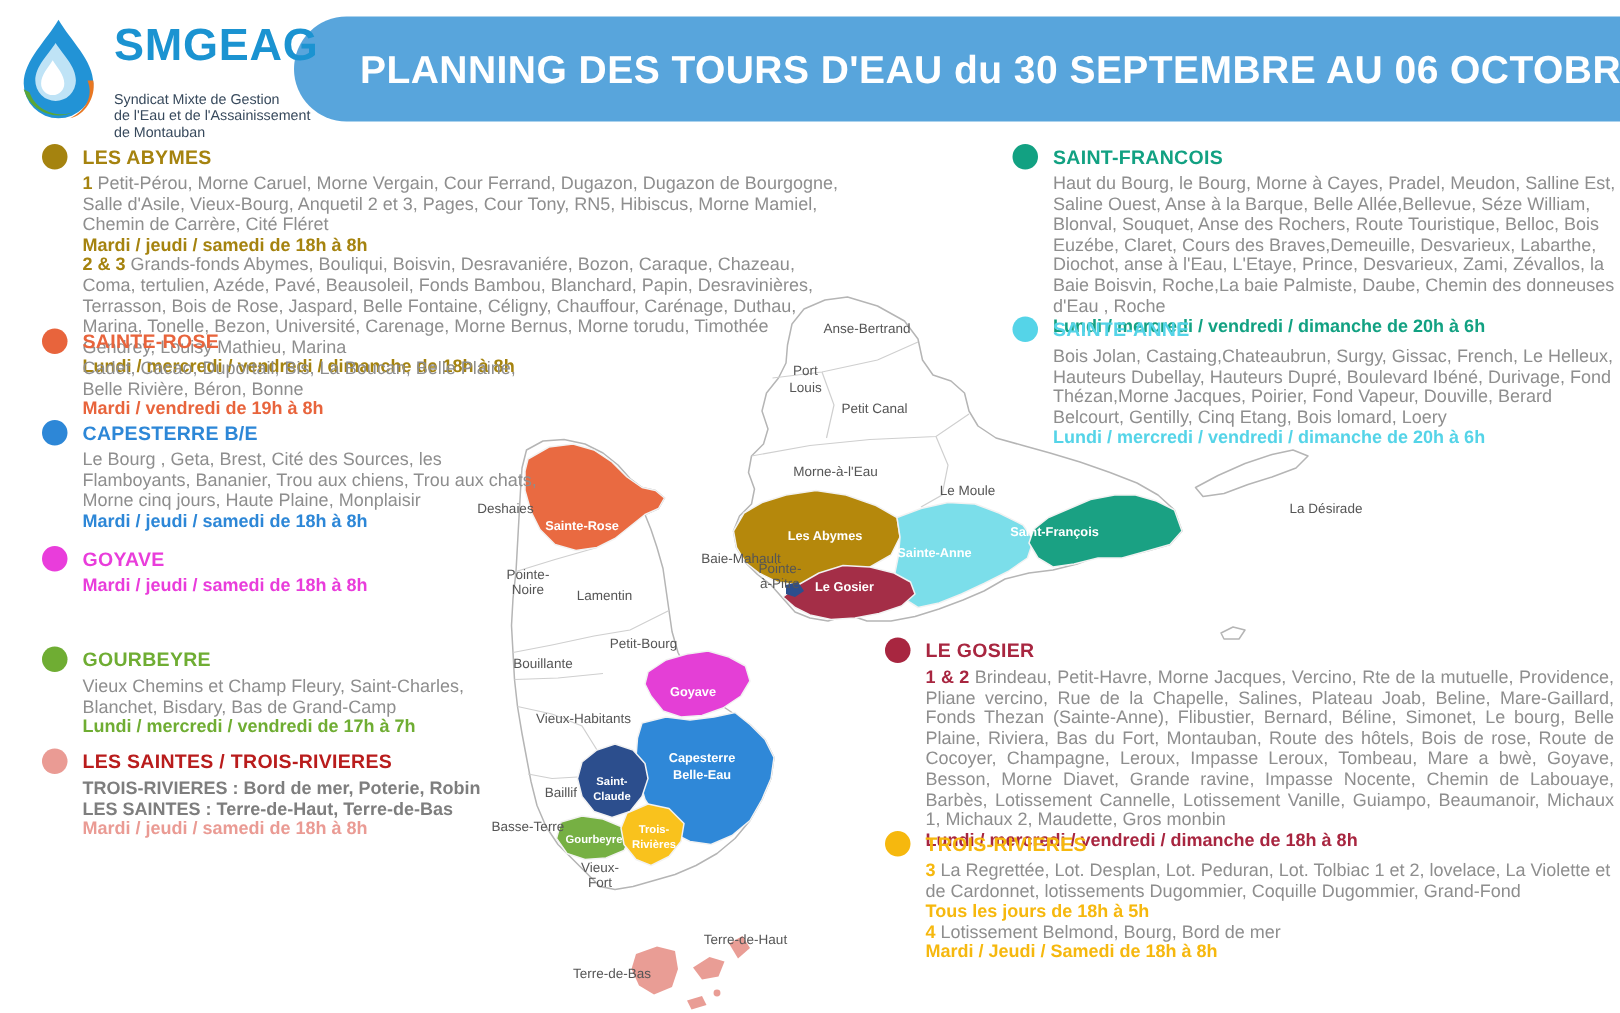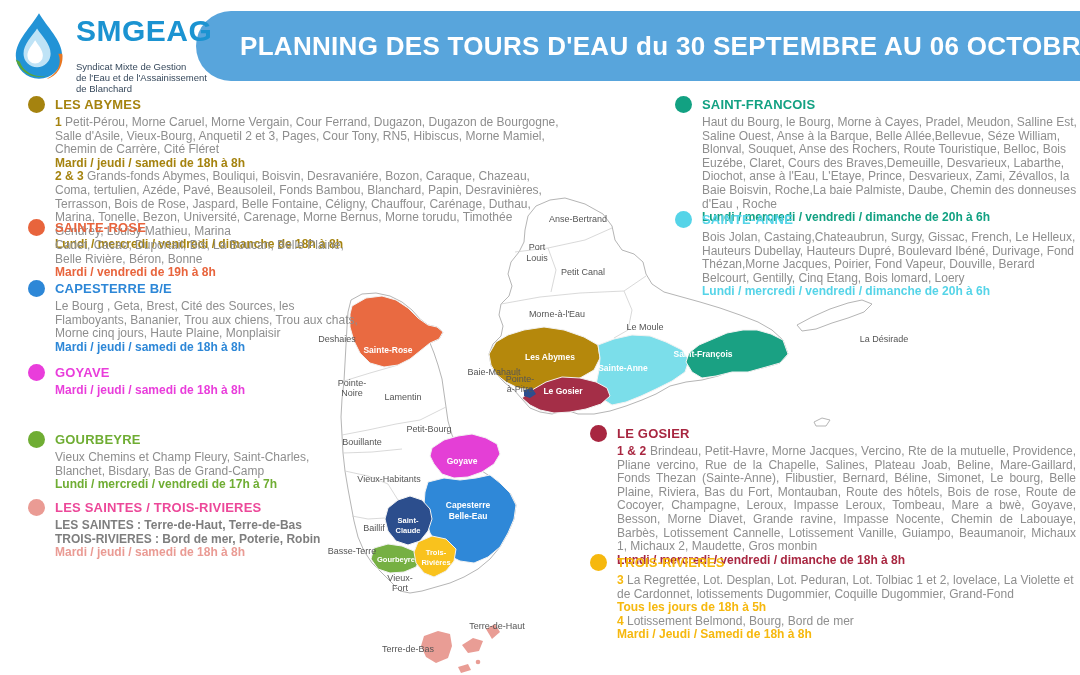--- a/index.html
+++ b/index.html
@@ -59,21 +59,21 @@
       <path d="M28 18 C33 26 42 34 42 44 A14 14 0 0 1 14 44 C14 34 23 26 28 18 Z" fill="#bfe3f6"></path>
       <path d="M26 30 C29 35 34 40 34 46 A8 8 0 0 1 18 46 C18 40 23 35 26 30 Z" fill="#ffffff"></path>
       <path d="M6 50 C10 64 26 72 40 66 C28 70 14 64 10 52 Z" fill="#5aa636"></path>
       <path d="M54 44 C56 56 48 68 38 70 C50 64 54 54 50 44 Z" fill="#e87722"></path>
     </svg>
     <div class="logo-text">
       <div class="logo-name">SMGEAG</div>
       <div class="logo-sub">
         <div>Syndicat Mixte de Gestion</div>
         <div>de l'Eau et de l'Assainissement</div>
-        <div>de Blanchard</div>
+        <div>de Montauban</div>
       </div>
     </div>
   </div>
   <div class="banner">
     <span>PLANNING DES TOURS D'EAU du 30 SEPTEMBRE AU 06 OCTOBRE 20</span>
   </div>
 
   <svg class="map" width="1080" height="675" viewBox="0 0 1080 675">
 
     <polygon class="isle" points="565,198 585,204 603,214 612,226 615,240 622,250 634,254 643,262 646,274 652,284 664,292 682,297 700,302 720,308 740,315 758,322 772,330 783,340 788,354 780,363 766,367 750,371 734,370 718,376 702,380 686,382 670,386 656,394 642,400 626,406 610,411 594,414 578,414 566,410 552,414 540,412 530,408 522,399 514,390 505,383 497,375 491,365 489,354 493,344 501,336 503,326 499,315 501,304 509,296 512,286 508,274 511,262 519,252 524,242 525,230 528,216 536,206 550,200"></polygon>
@@ -196,24 +196,24 @@
         <h3 class="sec-title" style="color: rgb(111, 173, 51);">GOURBEYRE</h3>
         <div class="sec-body">
             <p class="areas">Vieux Chemins et Champ Fleury,  Saint-Charles, Blanchet, Bisdary, Bas de Grand-Camp</p>
             <p class="schedule" style="color: rgb(111, 173, 51);">Lundi / mercredi / vendredi de 17h à 7h</p>
           </div>
       </div>
     </div>
       <div class="section" id="sec-les-saintes-trois-rivieres">
       <span class="dot" style="background: rgb(234, 155, 148);"></span>
       <div class="sec-content">
-        <h3 class="sec-title" style="color: #ec4899;">LES SAINTES / TROIS-RIVIERES</h3>
-        <div class="sec-body">
+        <h3 class="sec-title" style="color: #b91c1c;">LES SAINTES / TROIS-RIVIERES</h3>
+        <div class="sec-body">
+            <p class="areas areas-bold">TROIS-RIVIERES : Bord de mer, Poterie, Robin</p>
             <p class="areas areas-bold">LES SAINTES : Terre-de-Haut, Terre-de-Bas</p>
-            <p class="areas areas-bold">TROIS-RIVIERES : Bord de mer, Poterie, Robin</p>
             <p class="schedule" style="color: rgb(234, 155, 148);">Mardi / jeudi / samedi de 18h à 8h</p>
           </div>
       </div>
     </div>
       <div class="section" id="sec-saint-francois">
       <span class="dot" style="background: rgb(18, 161, 130);"></span>
       <div class="sec-content">
         <h3 class="sec-title" style="color: rgb(18, 161, 130);">SAINT-FRANCOIS</h3>
         <div class="sec-body">
             <p class="areas">Haut du Bourg, le Bourg, Morne à Cayes, Pradel, Meudon, Salline Est, Saline Ouest, Anse à la Barque, Belle Allée,Bellevue, Séze William, Blonval, Souquet, Anse des Rochers, Route Touristique, Belloc, Bois Euzébe, Claret, Cours des Braves,Demeuille, Desvarieux, Labarthe, Diochot, anse à l'Eau,  L'Etaye, Prince, Desvarieux, Zami, Zévallos,  la Baie Boisvin, Roche,La baie Palmiste, Daube, Chemin des donneuses d'Eau , Roche</p>

